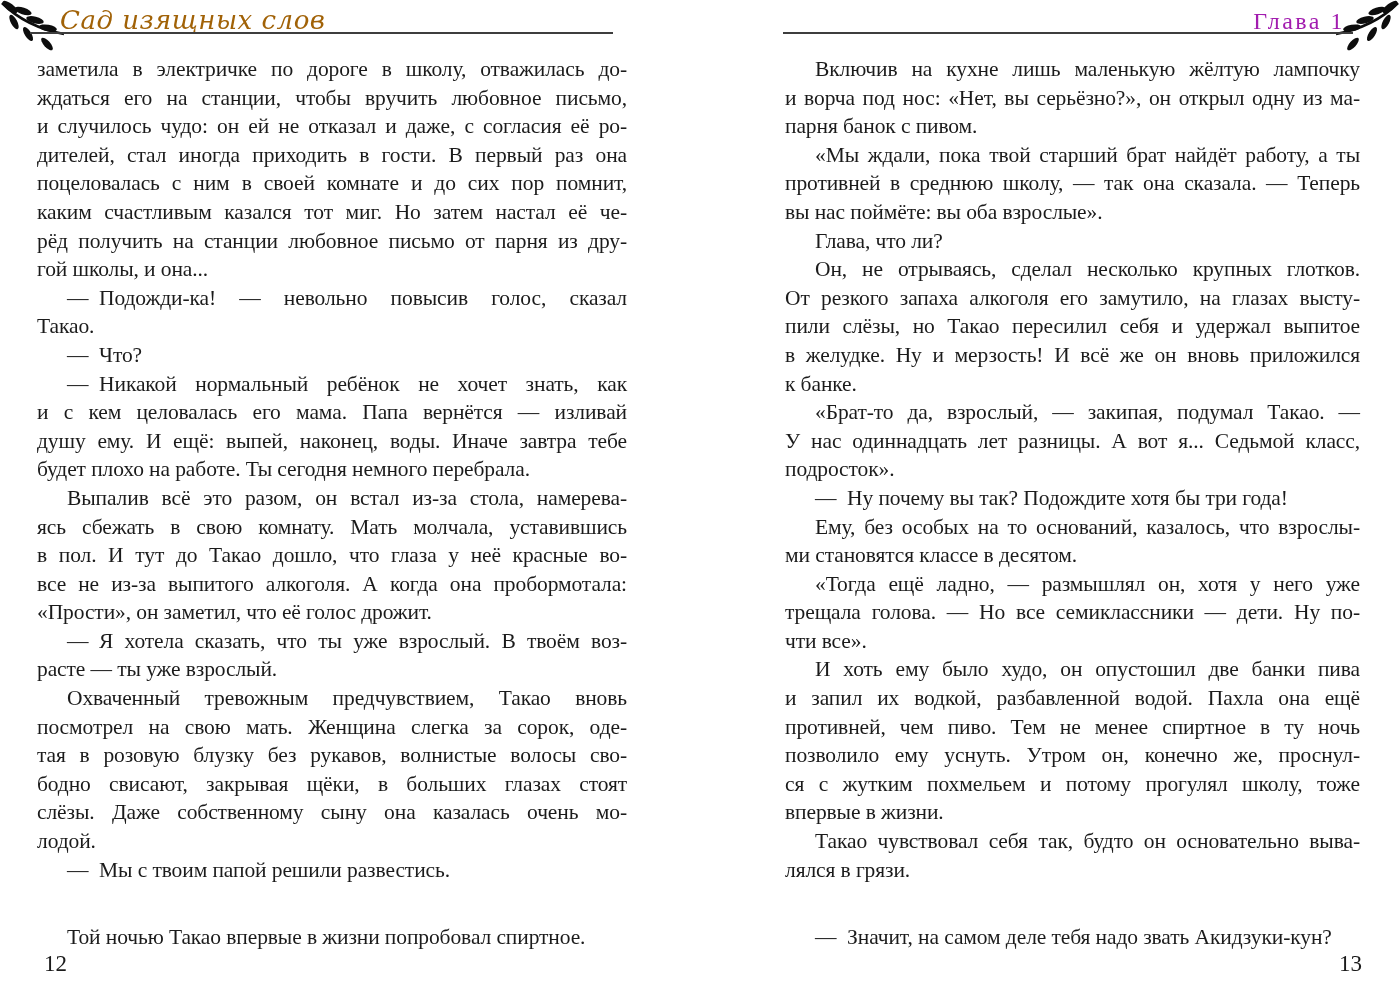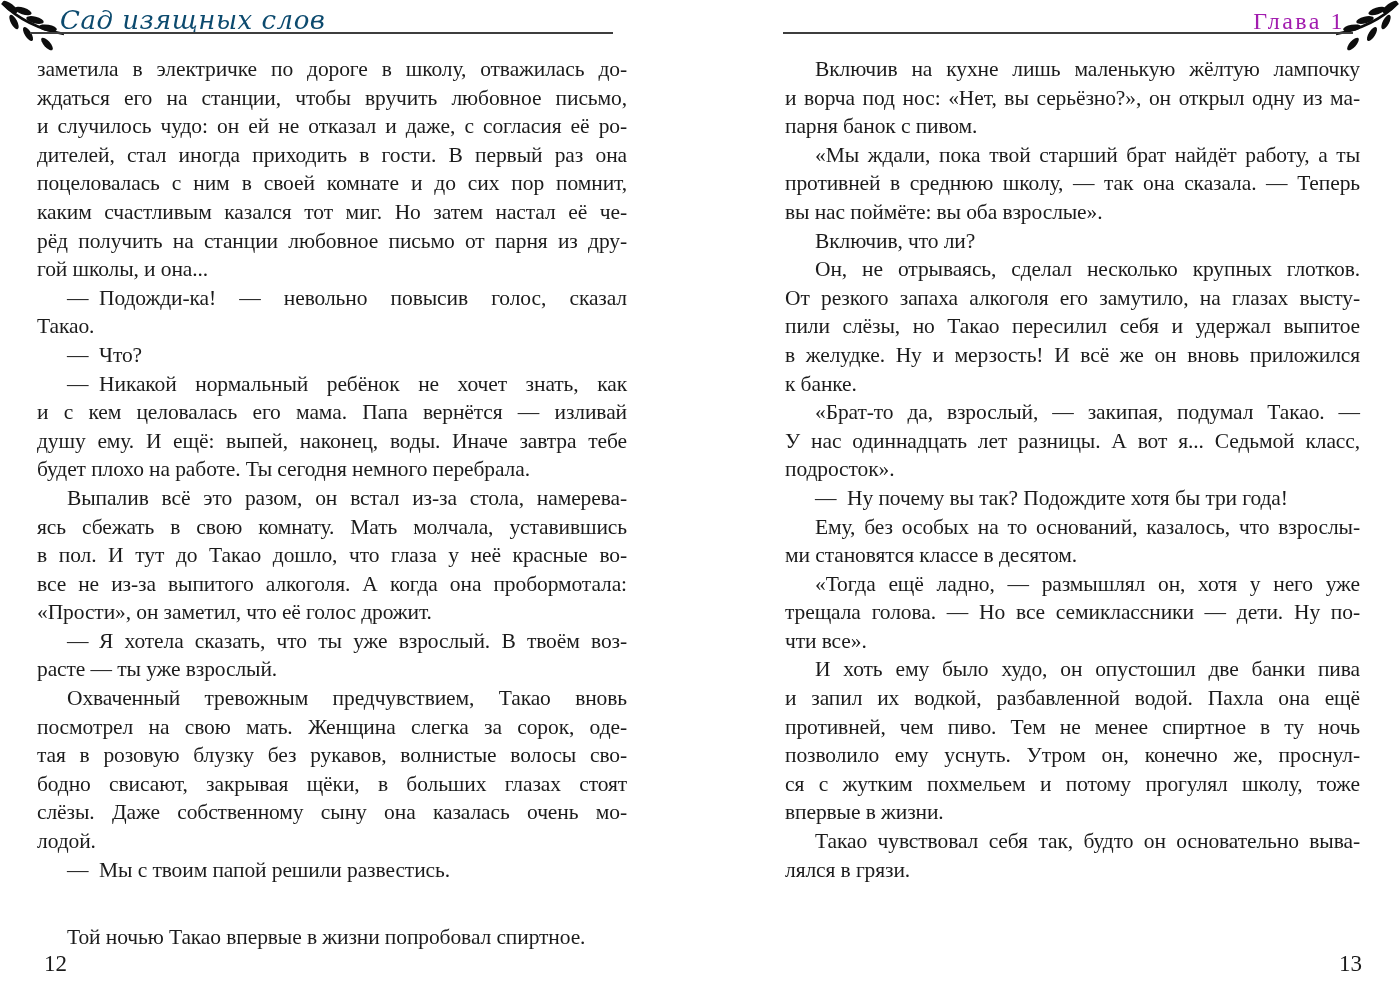--- a/index.html
+++ b/index.html
@@ -30,21 +30,21 @@
   .rule-left { left: 30px; width: 583px; }
   .rule-right { left: 783px; width: 570px; }
   .running-title {
     position: absolute;
     left: 60px;
     top: 5px;
     font-family: "DejaVu Serif", serif;
     font-style: italic;
     font-size: 26px;
     letter-spacing: 0.5px;
-    color: #0c4a6e;
+    color: #a16207;
   }
   .chapter-title {
     position: absolute;
     right: 55px;
     top: 8px;
     font-size: 24px;
     letter-spacing: 2.5px;
     color: #a21caf;
   }
   .page {
@@ -169,21 +169,21 @@
           <div class="line indent">Включив на кухне лишь маленькую жёлтую лампочку</div>
           <div class="line">и ворча под нос: «Нет, вы серьёзно?», он открыл одну из ма-</div>
           <div class="line last">парня банок с пивом.</div>
         </div>
         <div class="paragraph">
           <div class="line indent">«Мы ждали, пока твой старший брат найдёт работу, а ты</div>
           <div class="line">противней в среднюю школу, — так она сказала. — Теперь</div>
           <div class="line last">вы нас поймёте: вы оба взрослые».</div>
         </div>
         <div class="paragraph">
-          <div class="line indent last">Включив, что ли?</div>
+          <div class="line indent last">Глава, что ли?</div>
         </div>
         <div class="paragraph">
           <div class="line indent">Он, не отрываясь, сделал несколько крупных глотков.</div>
           <div class="line">От резкого запаха алкоголя его замутило, на глазах высту-</div>
           <div class="line">пили слёзы, но Такао пересилил себя и удержал выпитое</div>
           <div class="line">в желудке. Ну и мерзость! И всё же он вновь приложился</div>
           <div class="line last">к банке.</div>
         </div>
         <div class="paragraph">
           <div class="line indent">«Брат-то да, взрослый, — закипая, подумал Такао. —</div>
@@ -207,19 +207,22 @@
           <div class="line">и запил их водкой, разбавленной водой. Пахла она ещё</div>
           <div class="line">противней, чем пиво. Тем не менее спиртное в ту ночь</div>
           <div class="line">позволило ему уснуть. Утром он, конечно же, проснул-</div>
           <div class="line">ся с жутким похмельем и потому прогулял школу, тоже</div>
           <div class="line last">впервые в жизни.</div>
         </div>
         <div class="paragraph">
           <div class="line indent">Такао чувствовал себя так, будто он основательно выва-</div>
           <div class="line last">лялся в грязи.</div>
         </div>
+        <div class="paragraph break-before">
+          <div class="line indent last">— Значит, на самом деле тебя надо звать Акидзуки-кун?</div>
+        </div>
       </div>
   </div>
 
   <div class="page-number page-number-left">12</div>
   <div class="page-number page-number-right">13</div>
 
 </div>
 
 </body></html>

